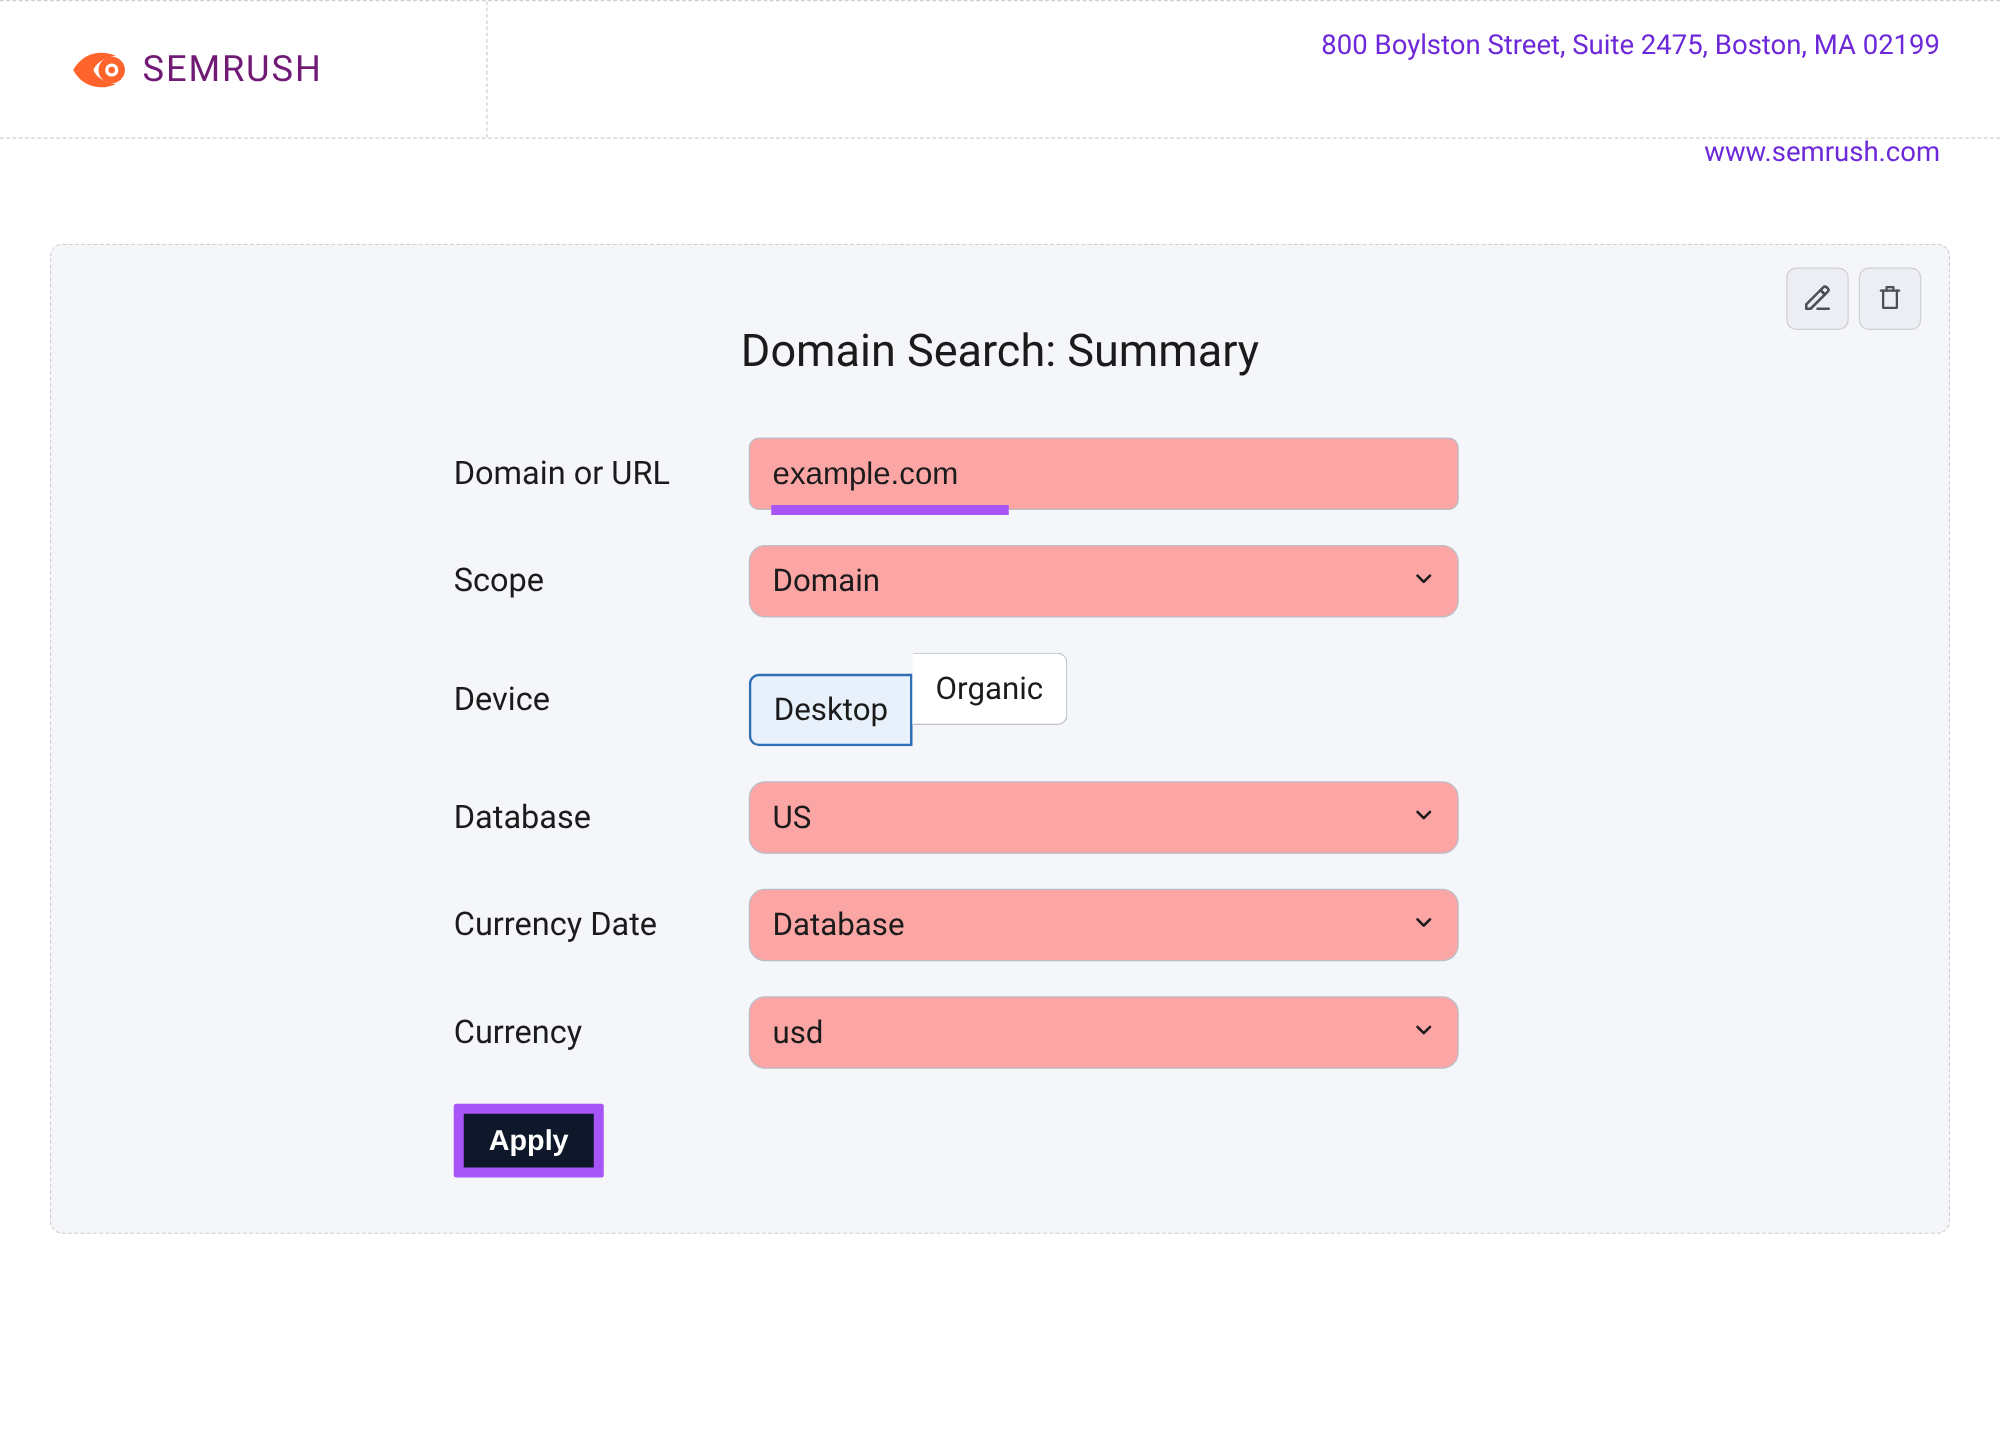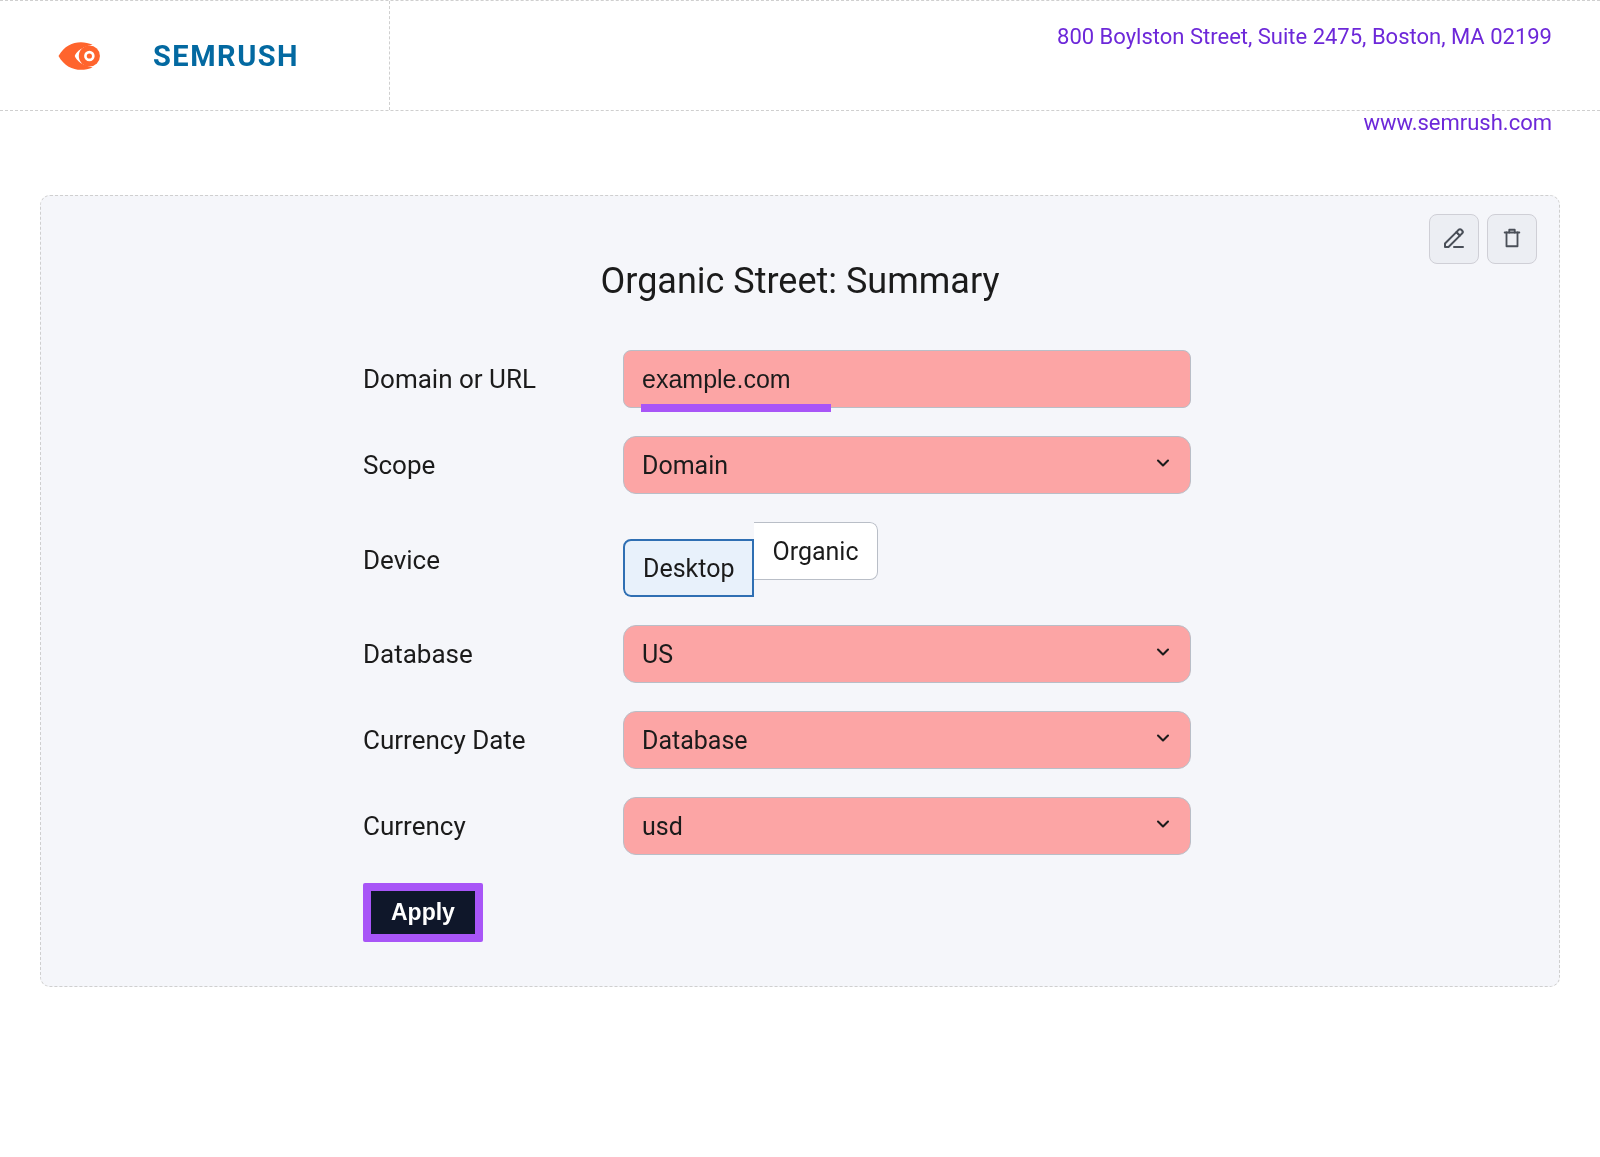--- a/index.html
+++ b/index.html
@@ -21,24 +21,23 @@
       width: 390px;
       display: flex;
       align-items: center;
       padding-left: 52px;
       border-right: 1px dashed #cfcfcf;
     }
     .logo { display: flex; align-items: center; gap: 10px; }
     .logo-mark { width: 52px; height: 42px; }
     .logo-text {
       font-size: 29px;
-      font-weight: 700;
+      font-weight: 400;
       letter-spacing: 1.5px;
-      color: #0369a1;
-      margin-left: 39px;
+      color: #701a75;
     }
     .header-right {
       flex: 1;
       display: flex;
       flex-direction: column;
       align-items: flex-end;
       justify-content: center;
       padding-right: 48px;
       gap: 14px;
     }
@@ -79,21 +78,20 @@
       font-size: 36px;
       font-weight: 400;
       color: #1b1b1b;
       margin-top: 28px;
       margin-bottom: 48px;
     }
     .form { width: 100%; }
     .row {
       display: flex;
       align-items: center;
-      gap: 24px;
       margin-bottom: 28px;
     }
     .label {
       width: 236px;
       text-align: left;
       font-size: 26px;
       color: #1b1b1b;
       margin-left: 278px;
     }
     .control { width: 568px; position: relative; }
@@ -209,21 +207,21 @@
         <span>
           <svg width="22" height="24" viewBox="0 0 24 24" fill="none" stroke="#4a4f58" stroke-width="2" stroke-linecap="round" stroke-linejoin="round">
             <polyline points="4 6 20 6"></polyline>
             <path d="M6 6 L6 21 L18 21 L18 6"></path>
             <path d="M9 6 L9 3 L15 3 L15 6"></path>
           </svg>
         </span>
       </button>
     </div>
 
-    <h1 class="panel-title">Organic Street: Summary</h1>
+    <h1 class="panel-title">Domain Search: Summary</h1>
 
     <div class="form">
 
       <div class="row">
         <div class="label">Domain or URL</div>
         <div class="control">
           <input class="input" type="text" value="example.com" style="">
           <div class="underline-purple"></div>
         </div>
       </div>

